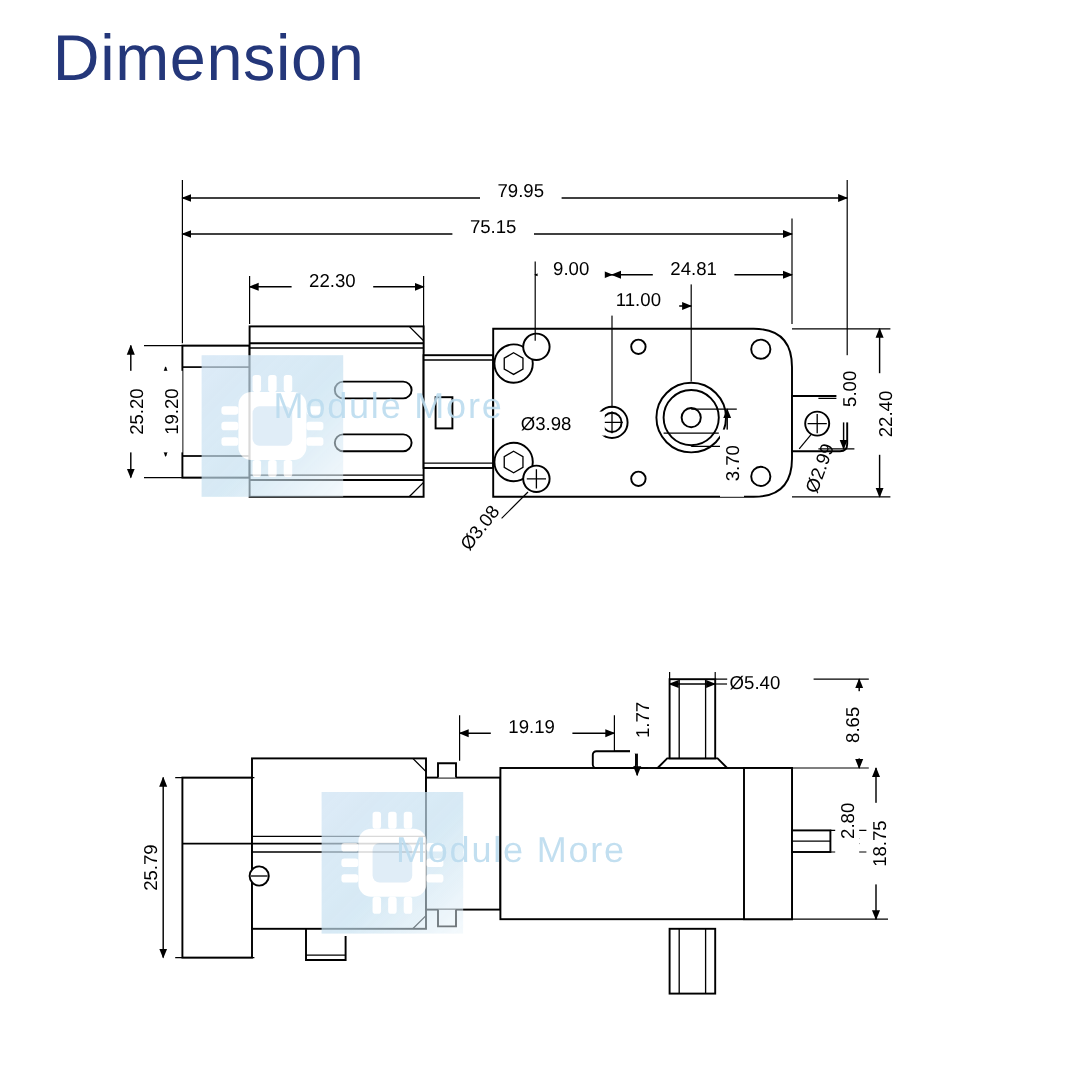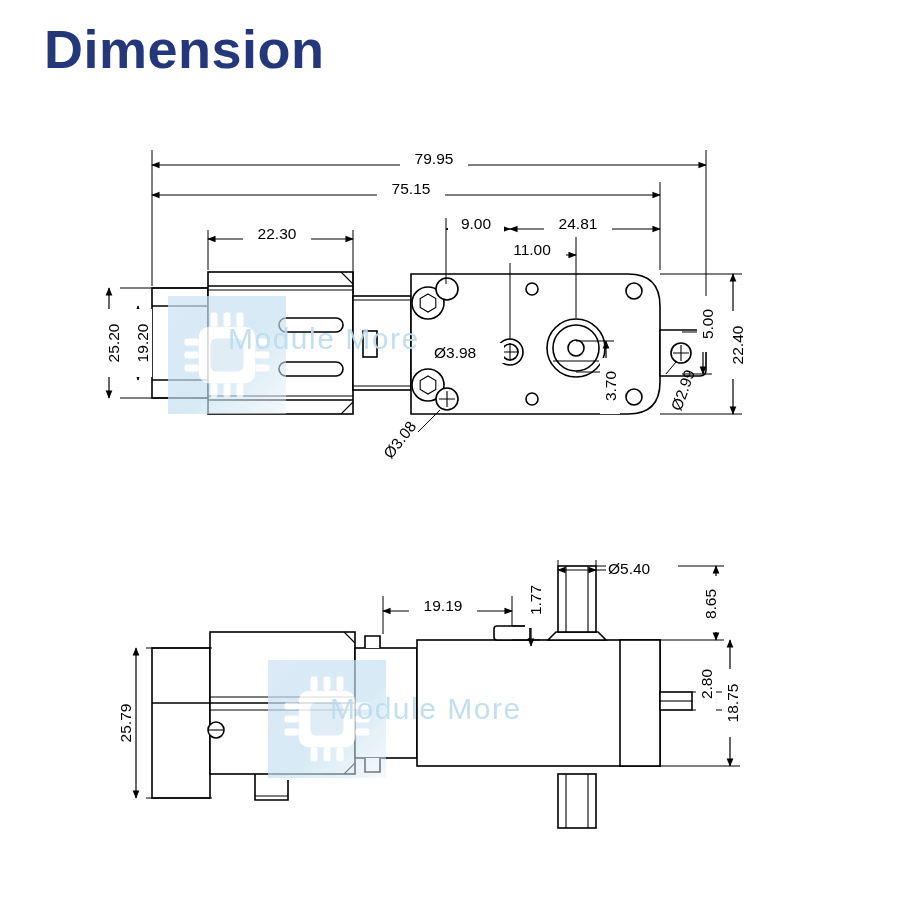--- a/index.html
+++ b/index.html
@@ -12,21 +12,21 @@
     height: 900px;
     position: relative;
     font-family: "Liberation Sans", sans-serif;
     overflow: hidden;
   }
   #page-title {
     position: absolute;
     left: 44px;
     top: 22px;
     font-size: 54px;
-    font-weight: 700;
+    font-weight: 400;
     color: #24377a;
     letter-spacing: 0.5px;
     line-height: 1;
   }
   #drawing-canvas {
     position: absolute;
     left: 0;
     top: 0;
     width: 900px;
     height: 900px;

